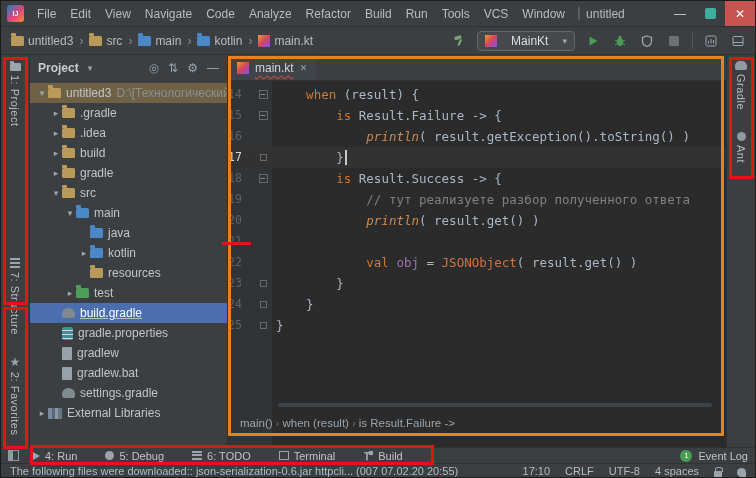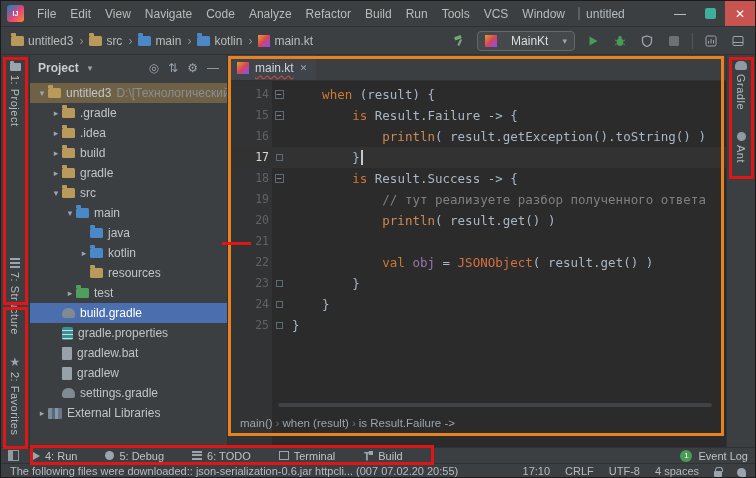--- a/index.html
+++ b/index.html
@@ -53,21 +53,21 @@
   .si-terminal{width:10px;height:9px;border:1px solid #9aa5ad;}
   .si-build{width:10px;height:10px;background:#9aa5ad;clip-path:polygon(10% 15%,55% 15%,55% 0,100% 0,100% 45%,55% 45%,55% 30%,45% 30%,45% 100%,28% 100%,28% 30%,10% 30%);}
   
   .project-panel{width:198px;flex:none;background:#3c3f41;border-right:1px solid #2f3133;display:flex;flex-direction:column;min-height:0;}
   .pp-header{height:26px;flex:none;display:flex;align-items:center;padding:0 8px;font-size:12px;gap:9px;}
   .pp-title{font-weight:bold;color:#c8cdd1;}
   .pp-icons{margin-left:auto;display:flex;gap:9px;color:#9aa5ad;font-size:12px;}
   .tree{flex:1;overflow:hidden;padding-top:2px;font-size:12px;}
   .trow{display:flex;align-items:center;height:20px;white-space:nowrap;cursor:default;}
   .trow.highlight{background:#6e6146;}
-  .trow.selected{background:#4b6eaf;}
+  .trow.selected{background:#4b6eaf;text-decoration:underline;}
   .trow.selected .tlabel{color:#fff;}
   .arr{width:12px;flex:none;text-align:center;color:#9aa5ad;font-size:9px;}
   .ticon{flex:none;margin-right:5px;}
   .tlabel{color:#c0c5c9;}
   .textra{color:#8a8f93;margin-left:5px;}
   
   .ic-folder{width:13px;height:10px;border-radius:1.5px;position:relative;background:#b99a5b;}
   .ic-folder::before{content:"";position:absolute;top:-3px;left:0;width:5px;height:3px;border-radius:1px 1px 0 0;background:inherit;}
   .ic-folder.src{background:#4a88c7;}
   .ic-folder.test{background:#4f9e5c;}
@@ -80,28 +80,28 @@
   .editor{flex:1;display:flex;flex-direction:column;background:#2b2b2b;min-width:0;}
   .tabbar{height:26px;flex:none;background:#3c3f41;display:flex;align-items:stretch;border-bottom:1px solid #2f3133;}
   .tab{display:flex;align-items:center;gap:6px;padding:0 9px;background:#3f434a;font-size:12px;color:#d0d4d8;}
   .tab-lbl{text-decoration:underline wavy #c14b41;text-underline-offset:3px;}
   .tab-close{font-size:9px;color:#9aa5ad;cursor:default;}
   .codewrap{flex:1;position:relative;background:linear-gradient(90deg,#313335 0 44px,#2b2b2b 44px);
             font-family:"DejaVu Sans Mono",monospace;font-size:12.5px;padding-top:3px;overflow:hidden;}
   .code-line{display:flex;height:21px;line-height:21px;white-space:pre;width:100%;}
   .code-line.cur{background:#323232;}
   .code-line.cur .ln{color:#d8d8d8;}
-  .ln{width:28px;flex:none;text-align:right;color:#606366;font-size:11.5px;padding-right:3px;margin-left:16px;}
+  .ln{width:28px;flex:none;text-align:left;color:#606366;font-size:11.5px;padding-right:3px;}
   .fold{width:14px;flex:none;display:flex;align-items:center;justify-content:center;}
   .fbox{width:9px;height:9px;border:1px solid #5f6a71;color:#9aa5ad;font-size:9px;line-height:7px;text-align:center;}
   .fend{width:7px;height:7px;border:1px solid #5f6a71;}
   .codetext{padding-left:6px;text-align:center;}
   .tk-w{color:#a9b7c6;}
   .tk-k{color:#cc7832;}
-  .tk-f{color:#cc8a50;}
+  .tk-f{color:#cc8a50;font-style:italic;}
   .tk-c{color:#808080;}
   .tk-v{color:#9876aa;}
   .tk-y{color:#d5713f;}
   .caret{display:inline-block;width:2px;height:15px;background:#c8c8c8;vertical-align:-3px;margin-left:1px;}
   .hstrip{position:absolute;left:50px;right:14px;bottom:40px;height:4px;background:#3f4345;border-radius:2px;}
   .ebc{position:absolute;left:0;right:0;bottom:14px;height:20px;display:flex;align-items:center;padding:0 12px;gap:3px;font-size:11.5px;color:#9aa5ad;font-family:"Liberation Sans",sans-serif;}
   .ebc .sep{color:#6a7278;}
   
   .bstripe{height:16px;flex:none;display:flex;align-items:center;background:#3c3f41;border-top:1px solid #2f3133;padding:0 7px;font-size:11px;gap:14px;}
   .bitems{display:flex;gap:28px;align-items:center;}
@@ -324,26 +324,26 @@
             <span class="tlabel">build.gradle</span>
           </div>
           <div class="trow" style="padding-left: 20px;">
             <span class="arr"></span>
             <span class="ticon ic-props"></span>
             <span class="tlabel">gradle.properties</span>
           </div>
           <div class="trow" style="padding-left: 20px;">
             <span class="arr"></span>
             <span class="ticon ic-file"></span>
+            <span class="tlabel">gradlew</span>
+          </div>
+          <div class="trow" style="padding-left: 20px;">
+            <span class="arr"></span>
+            <span class="ticon ic-file"></span>
             <span class="tlabel">gradlew.bat</span>
-          </div>
-          <div class="trow" style="padding-left: 20px;">
-            <span class="arr"></span>
-            <span class="ticon ic-file"></span>
-            <span class="tlabel">gradlew</span>
           </div>
           <div class="trow" style="padding-left: 20px;">
             <span class="arr"></span>
             <span class="ticon ic-gradle"></span>
             <span class="tlabel">settings.gradle</span>
           </div>
           <div class="trow" style="padding-left: 6px;">
             <span class="arr">▸</span>
             <span class="ticon ic-libs"></span>
             <span class="tlabel">External Libraries</span>

